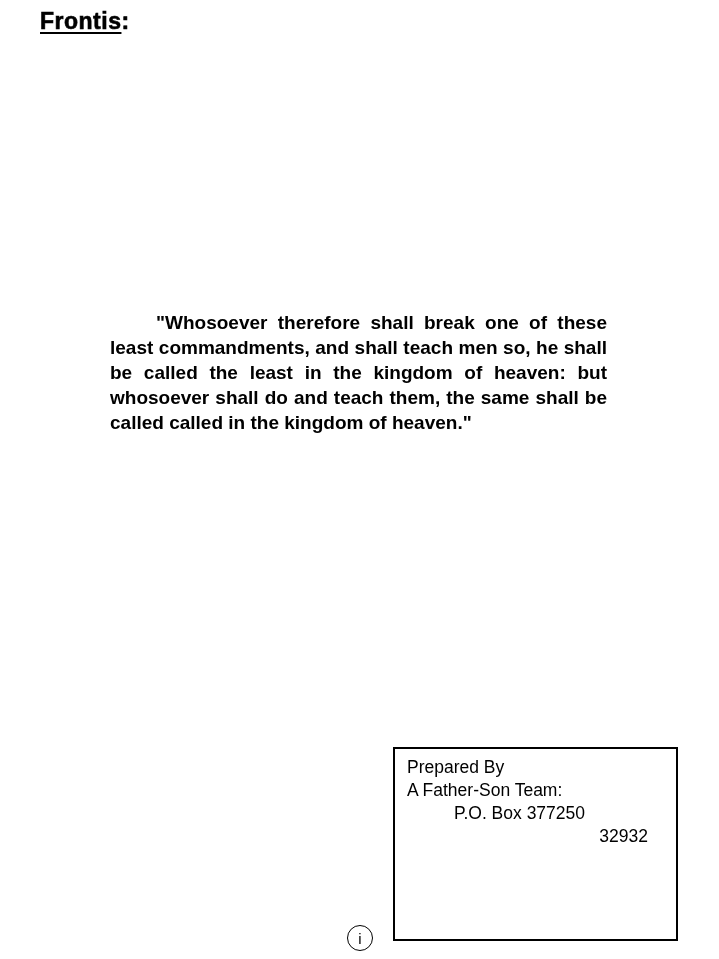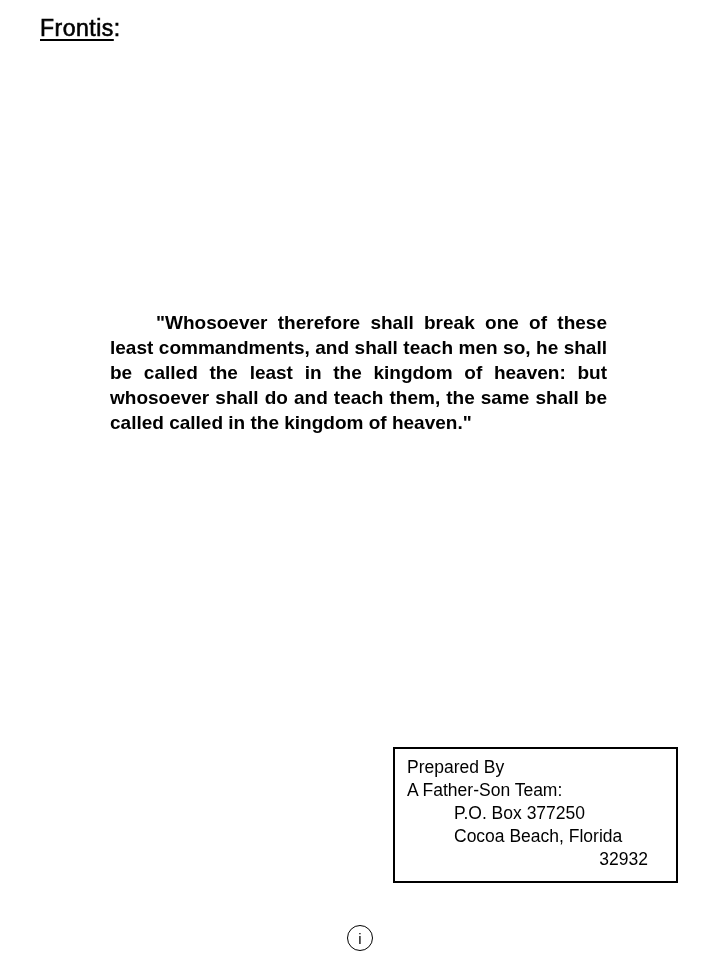--- a/index.html
+++ b/index.html
@@ -14,23 +14,22 @@
     background: #ffffff;
     overflow: hidden;
     font-family: "Liberation Sans", sans-serif;
     color: #000000;
   }
   .heading {
     position: absolute;
     left: 40px;
     top: 8px;
     font-size: 23px;
-    font-weight: normal;
+    font-weight: bold;
     letter-spacing: 0.5px;
-    margin-top: 7px;
     -webkit-text-stroke: 0.6px #000;
   }
   .heading .underlined {
     text-decoration: underline;
     text-decoration-thickness: 2px;
     text-underline-offset: 3px;
   }
   .quote {
     position: absolute;
     left: 110px;
@@ -52,21 +51,21 @@
     top: 466px;
     font-family: "DejaVu Serif", "Liberation Serif", serif;
     font-size: 21px;
     letter-spacing: 0.5px;
   }
   .prepared-box {
     position: absolute;
     left: 393px;
     top: 747px;
     width: 285px;
-    height: 136px;
+    height: 194px;
     border: 2px solid #000000;
     box-sizing: border-box;
     padding: 7px 12px 0 12px;
     font-size: 17.5px;
     line-height: 23px;
   }
   .box-line { white-space: nowrap; }
   .box-line.indent-0 { margin-left: 0; }
   .box-line.indent-1 { margin-left: 47px; }
   .box-line.indent-2 { text-align: right; padding-right: 16px; }
@@ -95,21 +94,20 @@
     <span class="underlined">Frontis</span><span>:</span>
   </div>
 
   <p class="quote"><span>"Whosoever therefore shall break one of these least commandments, and shall teach men so, he shall be called </span><span class="u">the least in the kingdom of heaven</span><span>:  but whosoever shall do and teach them, the same shall be called </span><span class="u">called in the kingdom of heaven</span><span>."</span></p>
 
 
   <div class="prepared-box">
       <div class="box-line indent-0">Prepared By</div>
       <div class="box-line indent-0">A Father-Son Team:</div>
       <div class="box-line indent-1">P.O. Box 377250</div>
-      <div class="box-line indent-1">Cocoa Beach, Florida</div>
       <div class="box-line indent-2">32932</div>
     </div>
 
   <div class="page-number-circle">
     <span>i</span>
   </div>
 
 </div>
 
 </body></html>

